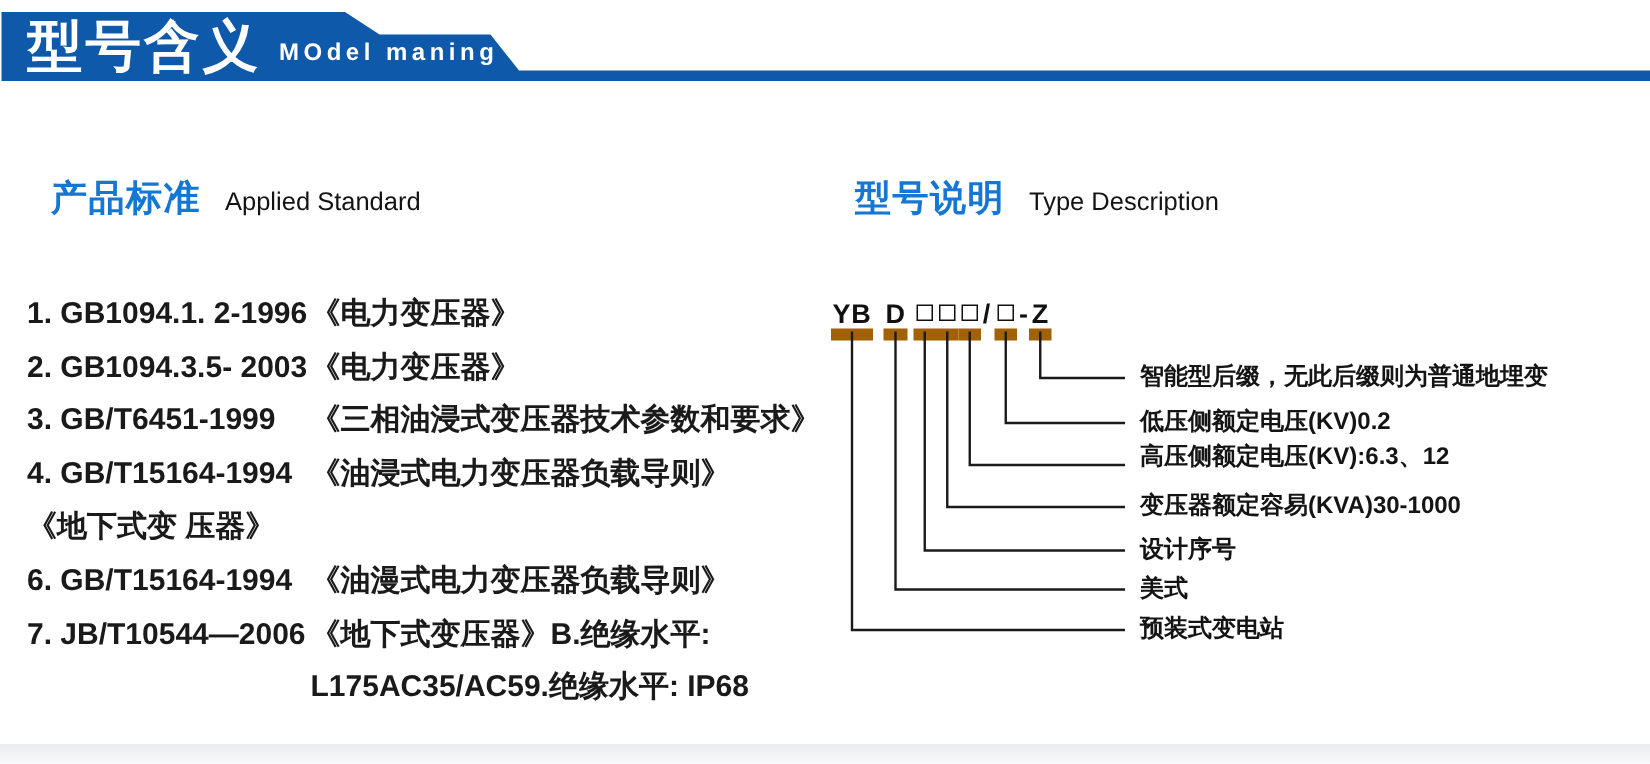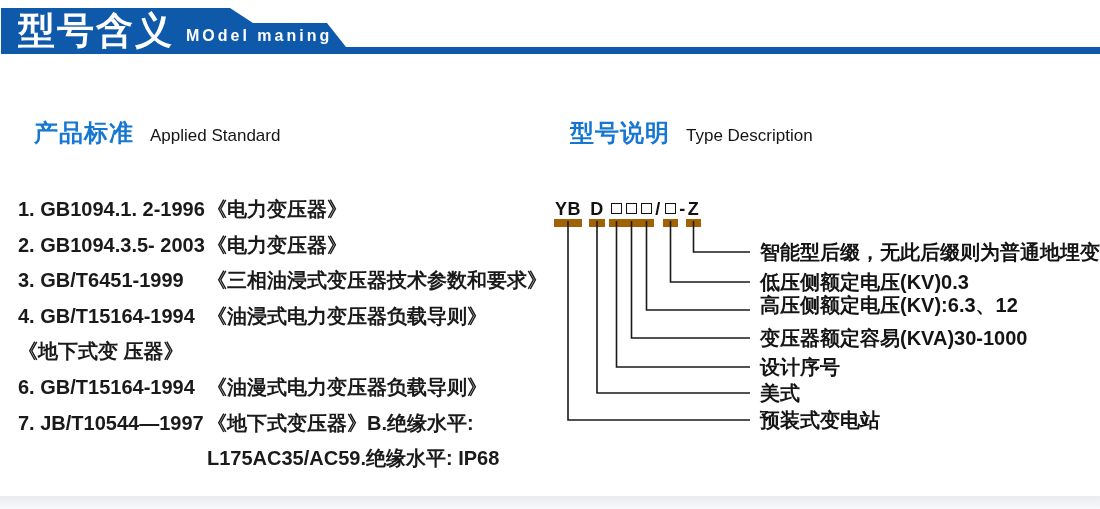--- a/index.html
+++ b/index.html
@@ -37,21 +37,21 @@
     position:absolute;top:15px;height:19px;line-height:19px;text-align:center;
     font-size:18px;font-weight:700;color:#111;letter-spacing:0.5px;
   }
   .code-part.ul{border-bottom:8px solid #a16207;}
   .code-part .box{
     display:inline-block;width:9px;height:9px;border:1.5px solid #111;
     vertical-align:middle;margin-top:-4px;
   }
   .dg-label{
     position:absolute;left:210px;height:22px;line-height:22px;
-    font-size:20px;font-weight:700;color:#141414;white-space:nowrap;
+    font-size:16px;font-weight:700;color:#141414;white-space:nowrap;
   }
   
   .footer-strip{
     position:absolute;left:0;bottom:0;width:1100px;height:13px;
     background:linear-gradient(#e9ebee,#f8f9fa);
   }
 </style>
 </head>
 <body>
 
@@ -90,21 +90,21 @@
     <span>《油浸式电力变压器负载导则》</span>
   </div>
   <div class="std-row">
     <span>《地下式变 压器》</span>
   </div>
   <div class="std-row">
     <span>6. GB/T15164-1994</span>
     <span>《油漫式电力变压器负载导则》</span>
   </div>
   <div class="std-row">
-    <span>7. JB/T10544—1997</span>
+    <span>7. JB/T10544—2006</span>
     <span>《地下式变压器》B.绝缘水平:</span>
   </div>
   <div class="std-row">
     <span></span>
     <span>L175AC35/AC59.绝缘水平: IP68</span>
   </div>
 </div>
 
 <div class="diagram">
 
@@ -124,21 +124,21 @@
       <polyline points="120.5,36 120.5,97 200,97"></polyline>
       <polyline points="96.5,36 96.5,125 200,125"></polyline>
       <polyline points="81.5,36 81.5,153 200,153"></polyline>
       <polyline points="66.5,36 66.5,182 200,182"></polyline>
       <polyline points="47,36 47,208 200,208"></polyline>
       <polyline points="18,36 18,235 200,235"></polyline>
     </g>
   </svg>
 
   <div class="dg-label" style="top:56px;">智能型后缀，无此后缀则为普通地埋变</div>
-  <div class="dg-label" style="top:86px;">低压侧额定电压(KV)0.3</div>
+  <div class="dg-label" style="top:86px;">低压侧额定电压(KV)0.2</div>
   <div class="dg-label" style="top:109px;">高压侧额定电压(KV):6.3、12</div>
   <div class="dg-label" style="top:142px;">变压器额定容易(KVA)30-1000</div>
   <div class="dg-label" style="top:171px;">设计序号</div>
   <div class="dg-label" style="top:197px;">美式</div>
   <div class="dg-label" style="top:224px;">预装式变电站</div>
 </div>
 
 <div class="footer-strip"></div>
 
 </body></html>

